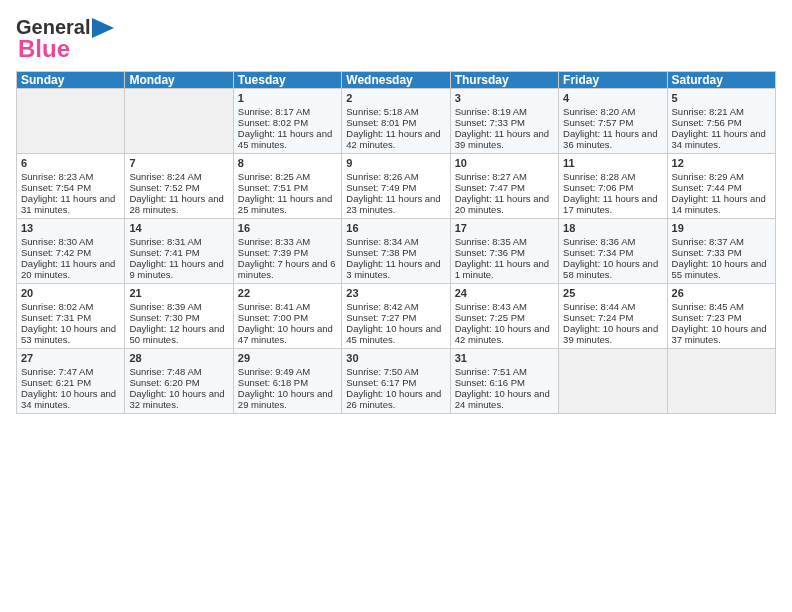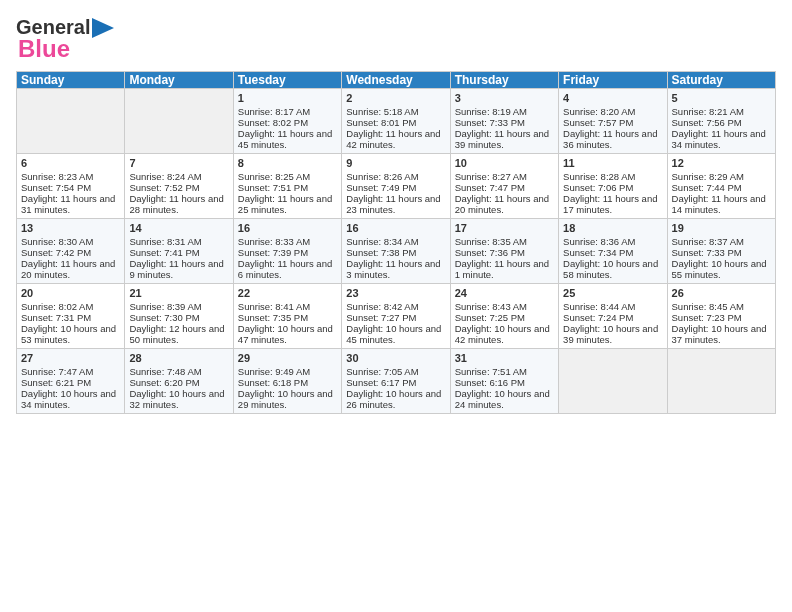--- a/index.html
+++ b/index.html
@@ -188,21 +188,21 @@
         <td>
           <span class="day-num">14</span>
           <div>Sunrise: 8:31 AM</div>
           <div>Sunset: 7:41 PM</div>
           <div>Daylight: 11 hours and 9 minutes.</div>
         </td>
         <td>
           <span class="day-num">16</span>
           <div>Sunrise: 8:33 AM</div>
           <div>Sunset: 7:39 PM</div>
-          <div>Daylight: 11 hours and 6 minutes.</div>
+          <div>Daylight: 7 hours and 6 minutes.</div>
         </td>
         <td>
           <span class="day-num">16</span>
           <div>Sunrise: 8:34 AM</div>
           <div>Sunset: 7:38 PM</div>
           <div>Daylight: 11 hours and 3 minutes.</div>
         </td>
         <td>
           <span class="day-num">17</span>
           <div>Sunrise: 8:35 AM</div>
@@ -231,21 +231,21 @@
         </td>
         <td>
           <span class="day-num">21</span>
           <div>Sunrise: 8:39 AM</div>
           <div>Sunset: 7:30 PM</div>
           <div>Daylight: 12 hours and 50 minutes.</div>
         </td>
         <td>
           <span class="day-num">22</span>
           <div>Sunrise: 8:41 AM</div>
-          <div>Sunset: 7:35 PM</div>
+          <div>Sunset: 7:00 PM</div>
           <div>Daylight: 10 hours and 47 minutes.</div>
         </td>
         <td>
           <span class="day-num">23</span>
           <div>Sunrise: 8:42 AM</div>
           <div>Sunset: 7:27 PM</div>
           <div>Daylight: 10 hours and 45 minutes.</div>
         </td>
         <td>
           <span class="day-num">24</span>
@@ -280,21 +280,21 @@
           <div>Daylight: 10 hours and 32 minutes.</div>
         </td>
         <td>
           <span class="day-num">29</span>
           <div>Sunrise: 9:49 AM</div>
           <div>Sunset: 6:18 PM</div>
           <div>Daylight: 10 hours and 29 minutes.</div>
         </td>
         <td>
           <span class="day-num">30</span>
-          <div>Sunrise: 7:05 AM</div>
+          <div>Sunrise: 7:50 AM</div>
           <div>Sunset: 6:17 PM</div>
           <div>Daylight: 10 hours and 26 minutes.</div>
         </td>
         <td>
           <span class="day-num">31</span>
           <div>Sunrise: 7:51 AM</div>
           <div>Sunset: 6:16 PM</div>
           <div>Daylight: 10 hours and 24 minutes.</div>
         </td>
         <td class="empty-cell"></td>

